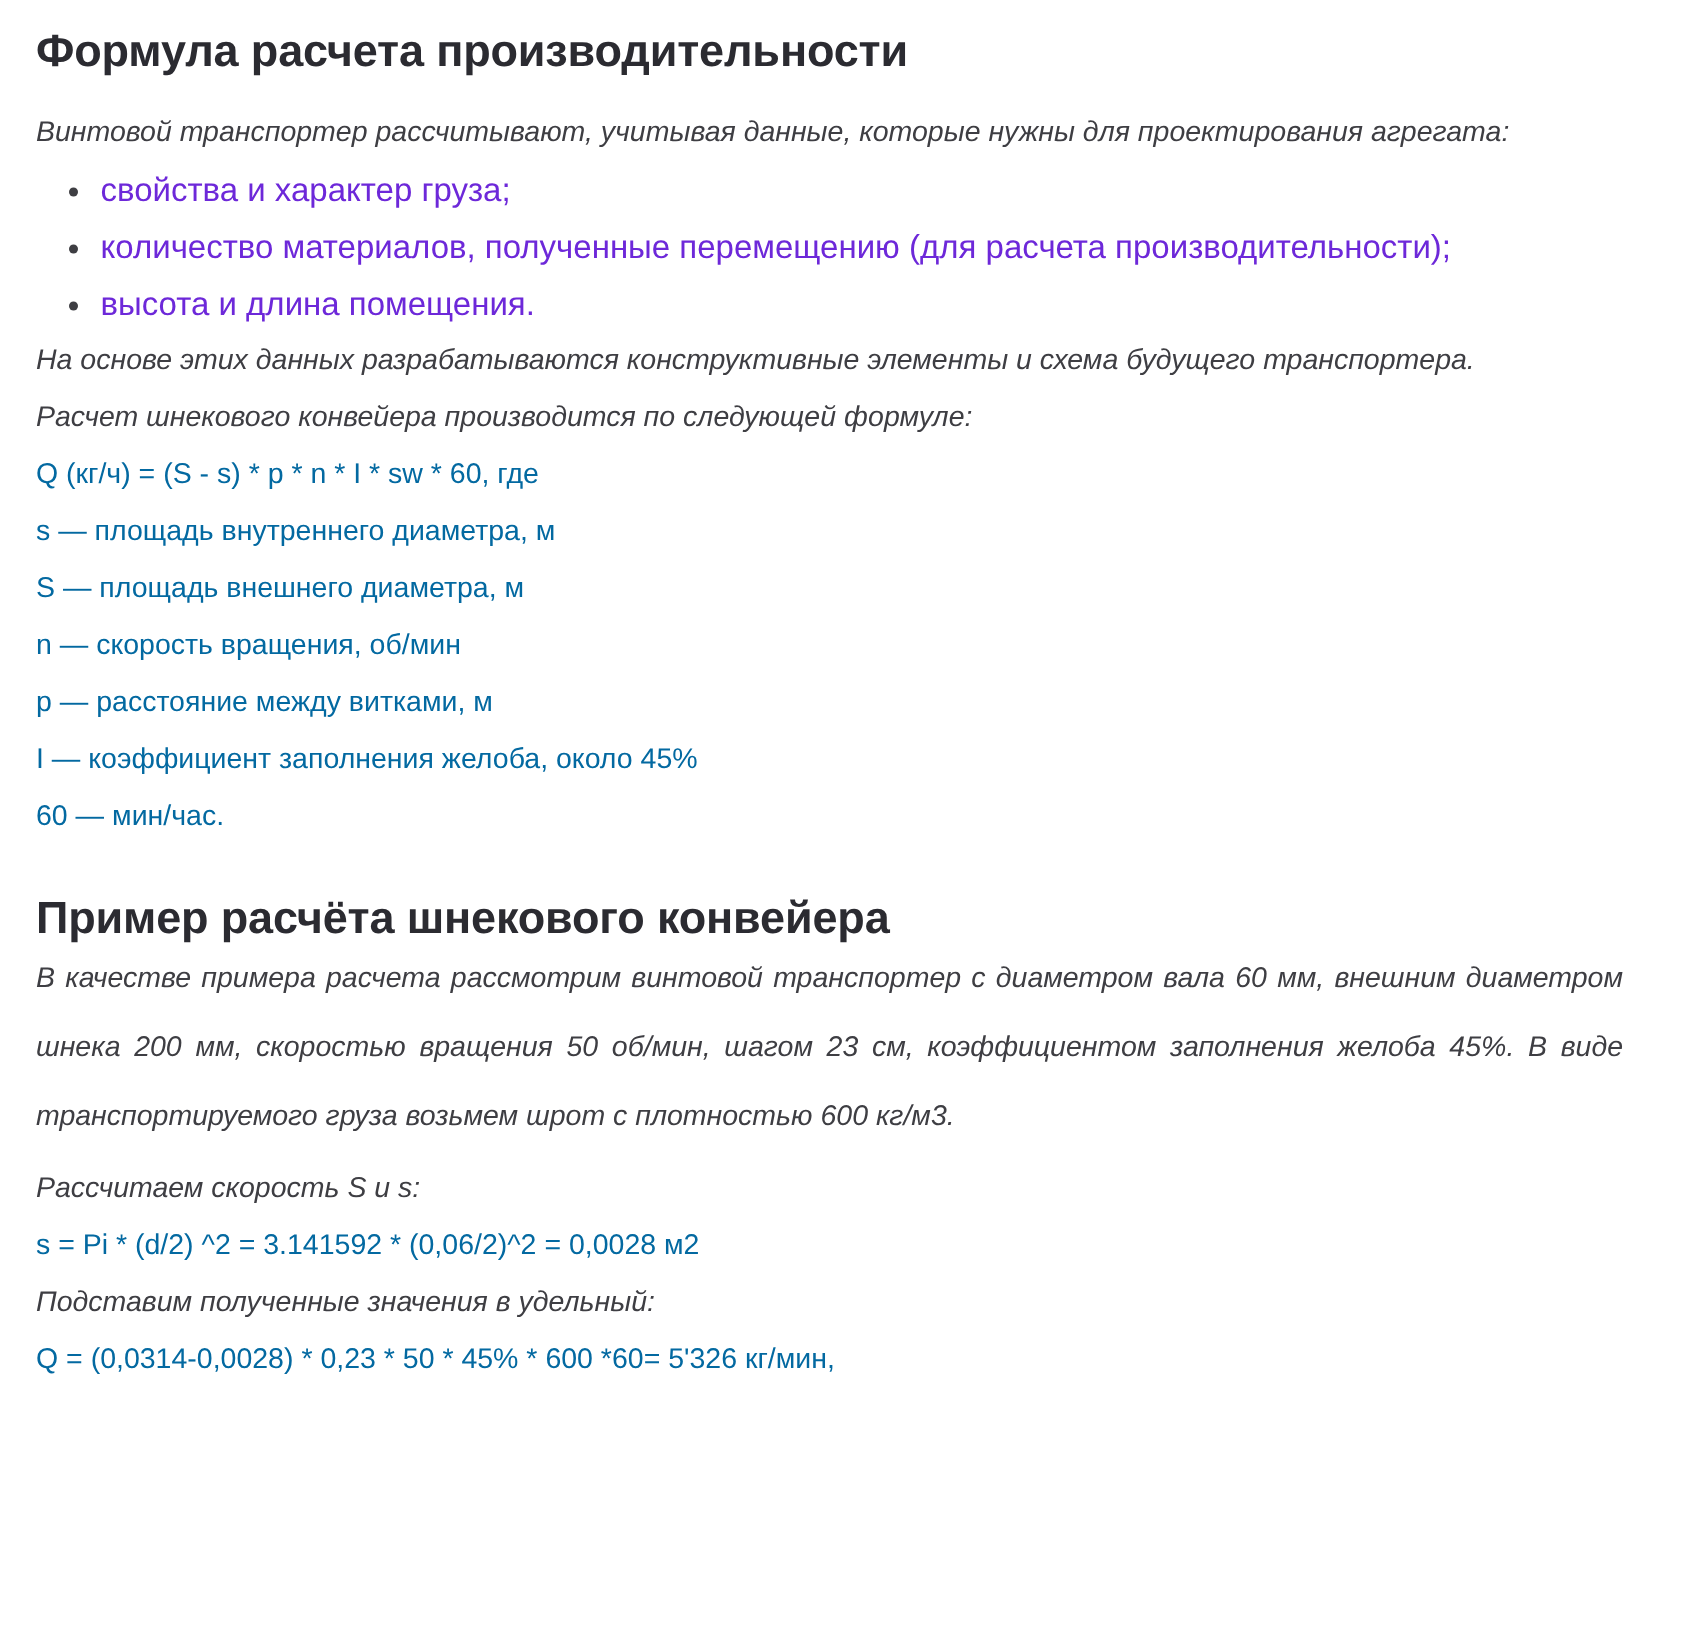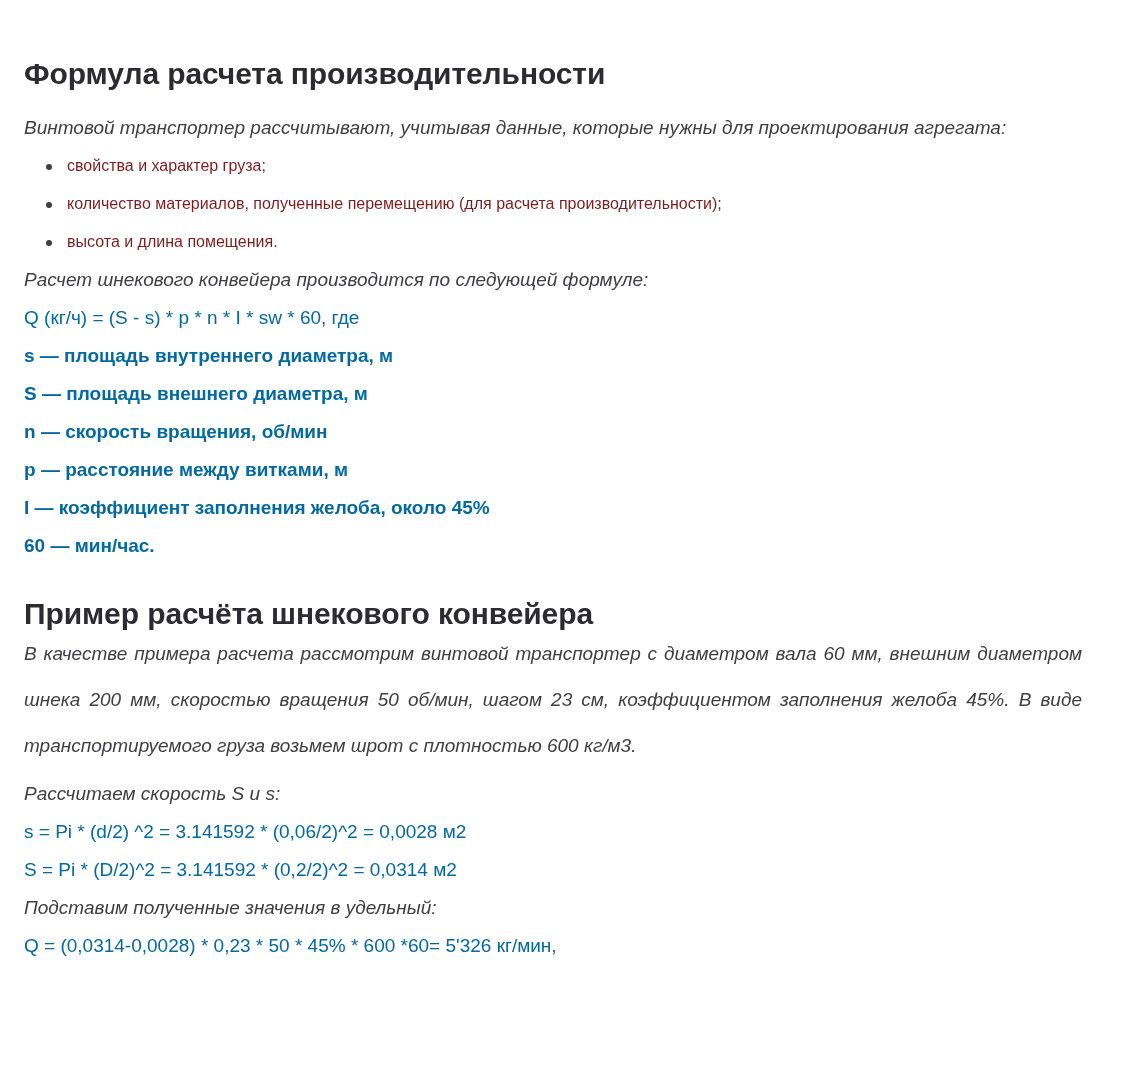--- a/index.html
+++ b/index.html
@@ -15,21 +15,20 @@
     font-family: "Liberation Sans", "DejaVu Sans", sans-serif;
     color: #3b3b3f;
     -webkit-font-smoothing: antialiased;
   }
 
   .page {
     position: relative;
     width: 1132px;
     box-sizing: border-box;
     padding: 0 24px;
-    margin-top: 39px;
   }
 
   
   .section-title {
     font-size: 30px;
     line-height: 34px;
     font-weight: bold;
     color: #2b2b31;
     letter-spacing: -0.1px;
     margin: 0;
@@ -57,23 +56,23 @@
   }
 
   
   .bullets {
     list-style: none;
     margin: 0;
     padding: 0;
   }
   .bullets li {
     position: relative;
-    font-size: 16px;
+    font-size: 22px;
     line-height: 38px;
-    color: #7f1d1d;
+    color: #6d28d9;
     padding-left: 43px;
   }
   .bullets li::before {
     content: "";
     position: absolute;
     left: 22px;
     top: 17px;
     width: 6px;
     height: 6px;
     border-radius: 50%;
@@ -81,39 +80,40 @@
   }
 
   
   .formula-line {
     font-size: 19px;
     line-height: 38px;
     color: #0369a1;
     white-space: pre;
     margin: 0;
   }
-  .defs { margin: 0; padding: 0; font-weight: bold; }
+  .defs { margin: 0; padding: 0; }
 
   .gap-sm { height: 6px; }
 </style>
 </head>
 <body>
 
 <div class="page">
 
   <h2 class="section-title title-1">Формула расчета производительности</h2>
 
   <p class="para para-lead">Винтовой транспортер рассчитывают, учитывая данные, которые нужны для проектирования агрегата:</p>
 
   <ul class="bullets">
     <li>свойства и характер груза;</li>
     <li>количество материалов, полученные перемещению (для расчета производительности);</li>
     <li>высота и длина помещения.</li>
   </ul>
 
+  <p class="para para-after">На основе этих данных разрабатываются конструктивные элементы и схема будущего транспортера.</p>
 
   <p class="para para-after">Расчет шнекового конвейера производится по следующей формуле:</p>
 
   <p class="formula-line">Q (кг/ч) = (S - s) * p * n * I * sw * 60, где</p>
 
   <div class="defs">
     <p class="formula-line">s — площадь внутреннего диаметра, м</p>
     <p class="formula-line">S — площадь внешнего диаметра, м</p>
     <p class="formula-line">n — скорость вращения, об/мин</p>
     <p class="formula-line">p — расстояние между витками, м</p>
@@ -124,20 +124,19 @@
   <h2 class="section-title title-2">Пример расчёта шнекового конвейера</h2>
 
   <p class="para justify">В качестве примера расчета рассмотрим винтовой транспортер с диаметром вала 60 мм, внешним диаметром шнека 200 мм, скоростью вращения 50 об/мин, шагом 23 см, коэффициентом заполнения желоба 45%. В виде транспортируемого груза возьмем шрот с плотностью 600 кг/м3.</p>
 
   <div class="gap-sm"></div>
 
   <p class="para para-tight">Рассчитаем скорость S и s:</p>
 
   <p class="formula-line">s = Pi * (d/2) ^2 = 3.141592 * (0,06/2)^2 = 0,0028 м2</p>
 
-  <p class="formula-line">S = Pi * (D/2)^2 = 3.141592 * (0,2/2)^2 = 0,0314 м2</p>
 
   <p class="para para-tight">Подставим полученные значения в удельный:</p>
 
   <p class="formula-line">Q = (0,0314-0,0028) * 0,23 * 50 * 45% * 600 *60= 5'326 кг/мин,</p>
 
 
 </div>
 
 </body></html>

